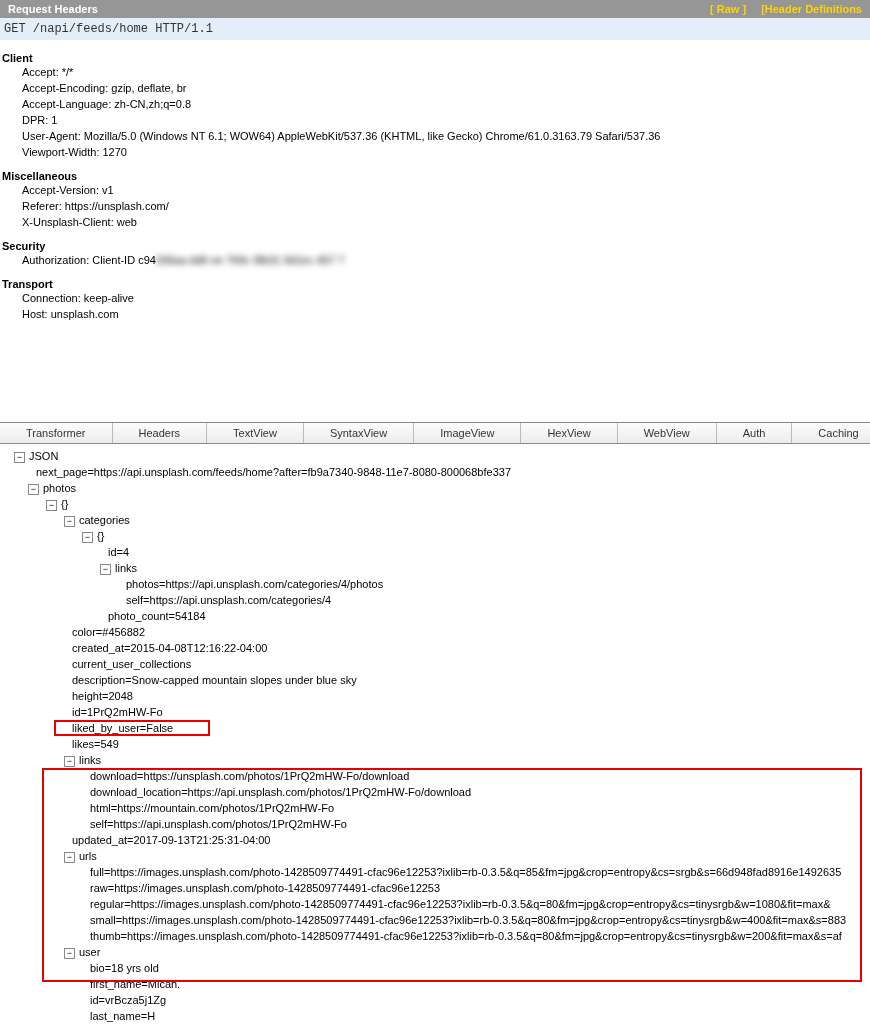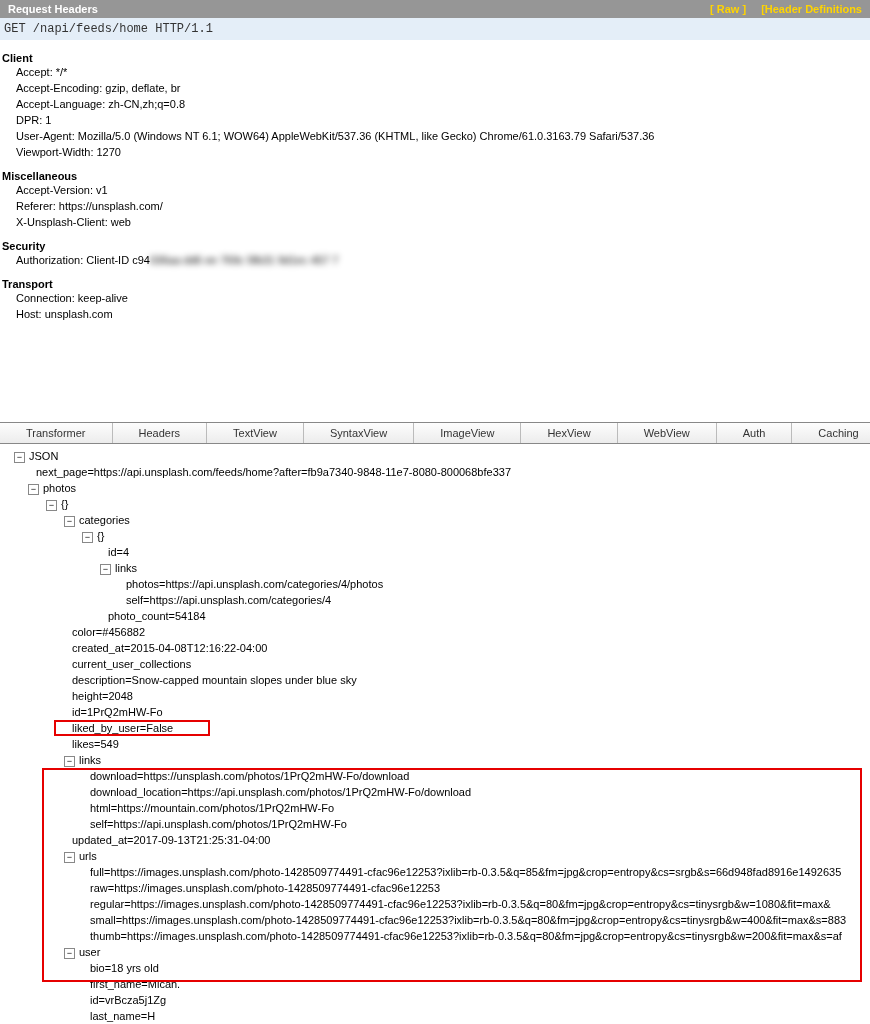--- a/index.html
+++ b/index.html
@@ -3,21 +3,21 @@
 <meta charset="utf-8">
 <style>
 * { margin: 0; padding: 0; box-sizing: border-box; }
 body { font-family: Tahoma, Verdana, sans-serif; font-size: 11px; background: #fff; width: 870px; }
 .header-bar { background: #969696; color: #fff; font-weight: bold; padding: 2px 8px; display: flex; justify-content: space-between; height: 18px; line-height: 14px; }
 .header-bar .links a { color: #ffd400; text-decoration: none; margin-left: 12px; }
 .header-bar .links a:first-child { color: #ffd400; }
 .req-line { font-family: "Courier New", monospace; padding: 4px; background: #e4eef8; color: #333; font-size: 12px; }
 .upper { padding: 2px 0 100px 0; }
 .section-title { font-weight: bold; padding-left: 2px; color: #000; margin-top: 10px;}
-.kv { padding-left: 16px; color: #000; line-height: 16px; }
+.kv { padding-left: 22px; color: #000; line-height: 16px; }
 .auth-blur { display: inline-block; filter: blur(3px); }
 .tabs { display: flex; border-top: 1px solid #888; border-bottom: 1px solid #888; background: linear-gradient(#fdfdfd,#ececec); height: 22px; align-items: stretch; }
 .tab { padding: 3px 26px; border-right: 1px solid #bbb; cursor: pointer; color: #333; white-space: nowrap; line-height: 15px;}
 .tab.first { border-left: none; }
 .tab.active { background: #fff; border: 1px solid #555; border-bottom: 1px solid #fff; position: relative; top: 1px; font-weight: normal; }
 .tree-pane { padding: 4px 6px; font-family: Tahoma, sans-serif; font-size: 11px; line-height: 16px; overflow: hidden; margin-left: 8px; }
 .tree .row { white-space: nowrap; }
 .tree .indent { display: inline-block; }
 .tree .toggle { display: inline-block; width: 11px; height: 11px; border: 1px solid #888; text-align: center; line-height: 9px; font-size: 9px; margin-right: 4px; background: #fff; cursor: pointer; vertical-align: middle; }
 .hl { border: 2px solid #e60000; position: absolute; pointer-events: none; }

